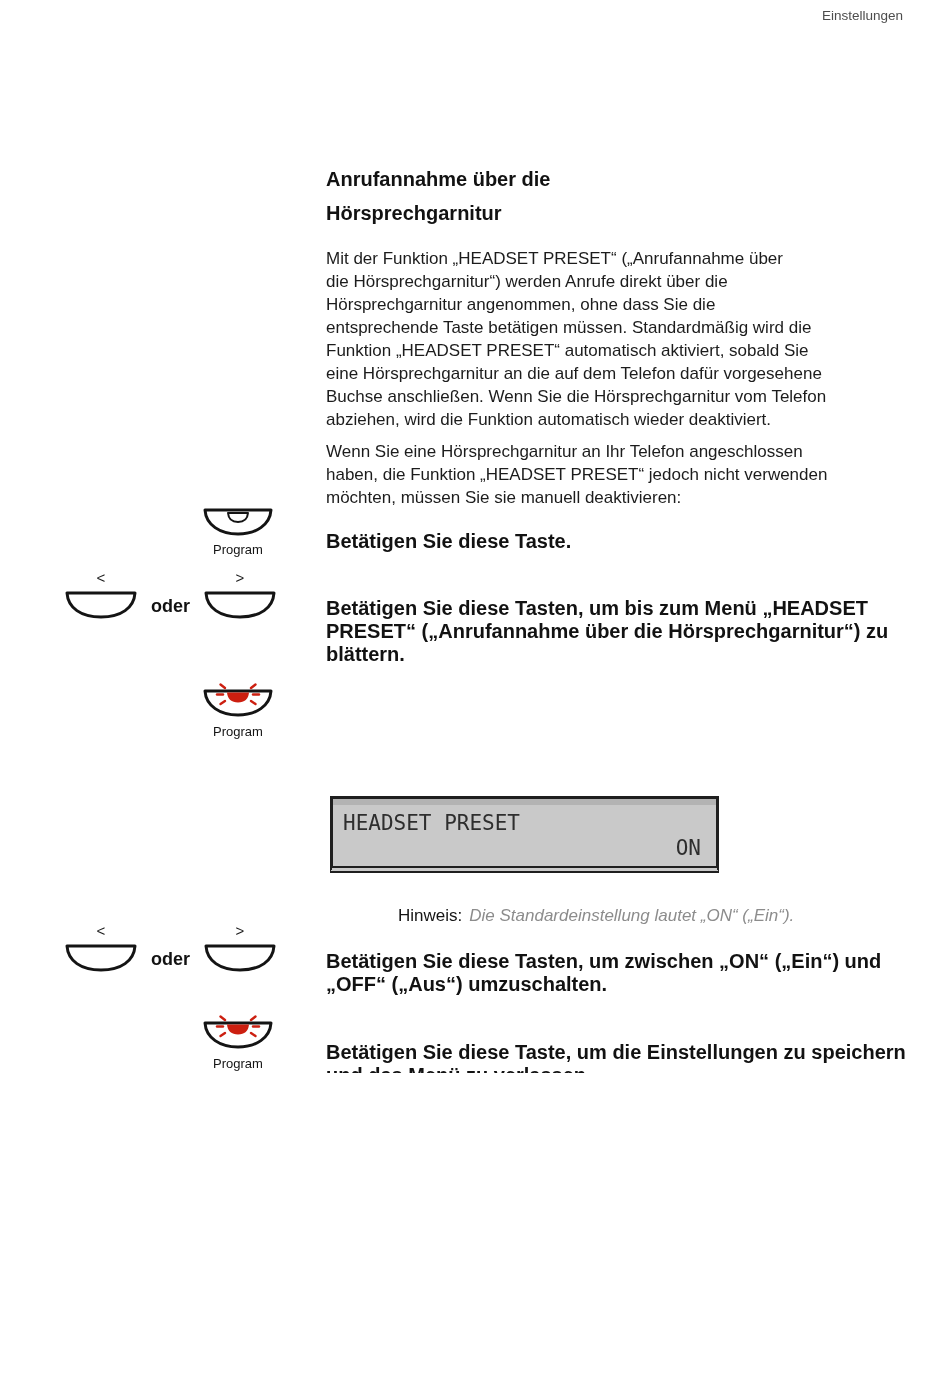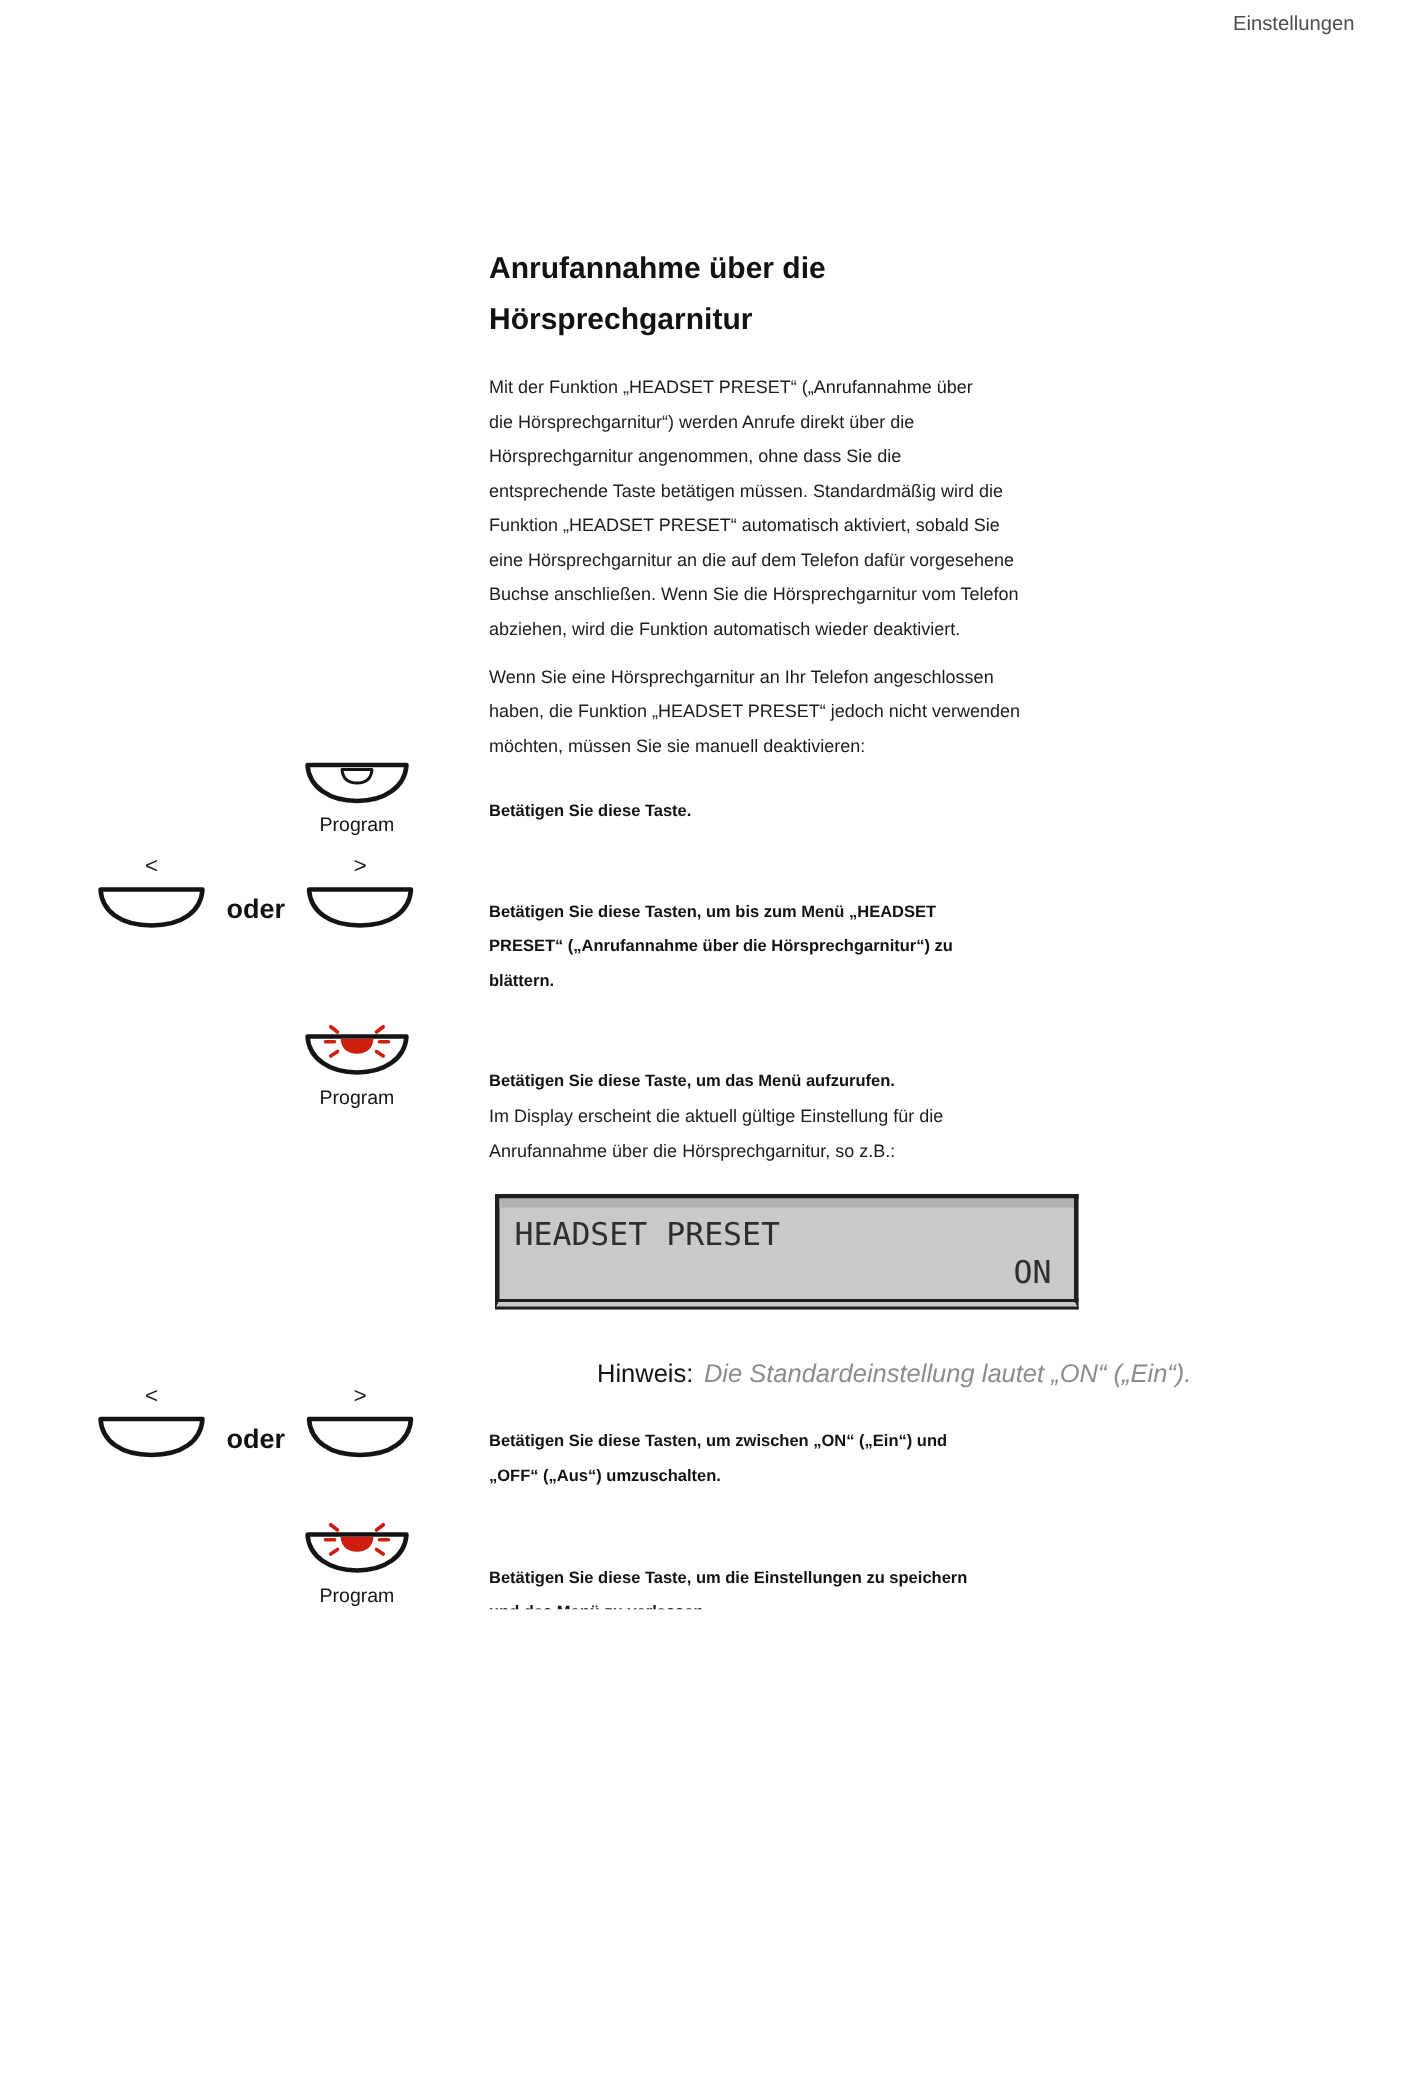--- a/index.html
+++ b/index.html
@@ -32,26 +32,26 @@
     position: absolute;
     left: 326px;
     top: 162px;
     margin: 0;
     font-size: 20px;
     font-weight: bold;
     line-height: 34px;
     color: #121212;
   }
 
-  .bodytext { font-size: 12px; line-height: 23px; color: #1c1c1c; }
+  .bodytext { font-size: 17px; line-height: 23px; color: #1c1c1c; }
   .abs { position: absolute; }
   #p1 { left: 326px; top: 247px; width: 600px; }
   #p2 { left: 326px; top: 440px; width: 600px; }
 
-  .step-bold { font-size: 11px; line-height: 23px; font-weight: bold; color: #121212; }
+  .step-bold { font-size: 20px; line-height: 23px; font-weight: bold; color: #121212; }
   #s1t { left: 326px; top: 530px; width: 610px; }
   #s2t { left: 326px; top: 597px; width: 610px; }
   #s3t { left: 326px; top: 710px; width: 610px; }
   #s4t { left: 326px; top: 950px; width: 610px; }
   #s5t { left: 326px; top: 1041px; width: 610px; }
 
   .key-block {
     position: absolute;
     width: 76px;
     display: flex;
@@ -185,25 +185,20 @@
       <line x1="23" y1="6" x2="18.5" y2="2.5"></line>
       <line x1="21" y1="12.5" x2="15" y2="12.5"></line>
       <line x1="23" y1="19" x2="18.5" y2="22"></line>
       <line x1="49" y1="6" x2="53.5" y2="2.5"></line>
       <line x1="51" y1="12.5" x2="57" y2="12.5"></line>
       <line x1="49" y1="19" x2="53.5" y2="22"></line>
       <path d="M25 10.5 L47 10.5 C46.5 17 42.5 20.5 36 20.5 C29.5 20.5 25.5 17 25 10.5 Z" fill="var(--led-red)"></path>
     </svg>
     <div class="key-label">Program</div>
   </div>
-  <div class="abs" id="s3t">
-    <div class="step-bold pre">Betätigen Sie diese Taste, um das Menü aufzurufen.</div>
-    <div class="bodytext pre">Im Display erscheint die aktuell gültige Einstellung für die
-Anrufannahme über die Hörsprechgarnitur, so z.B.:</div>
-  </div>
 
   <div class="display-box">
     <div class="display-line">HEADSET PRESET</div>
     <div class="display-line right">ON</div>
   </div>
 
   <div class="note">
     <span class="note-label">Hinweis:</span><span class="note-text">Die Standardeinstellung lautet „ON“ („Ein“).</span>
   </div>
 

